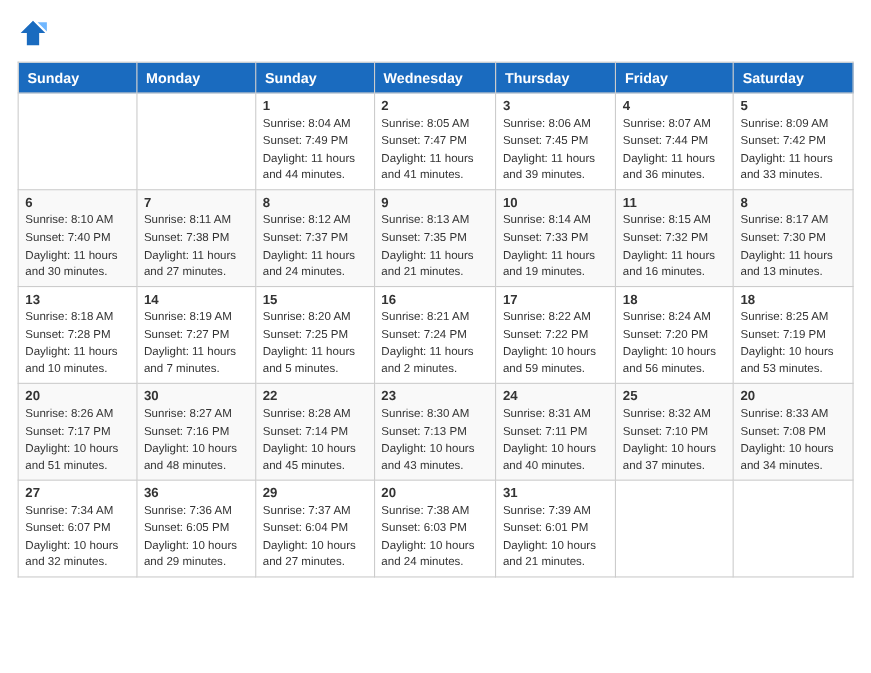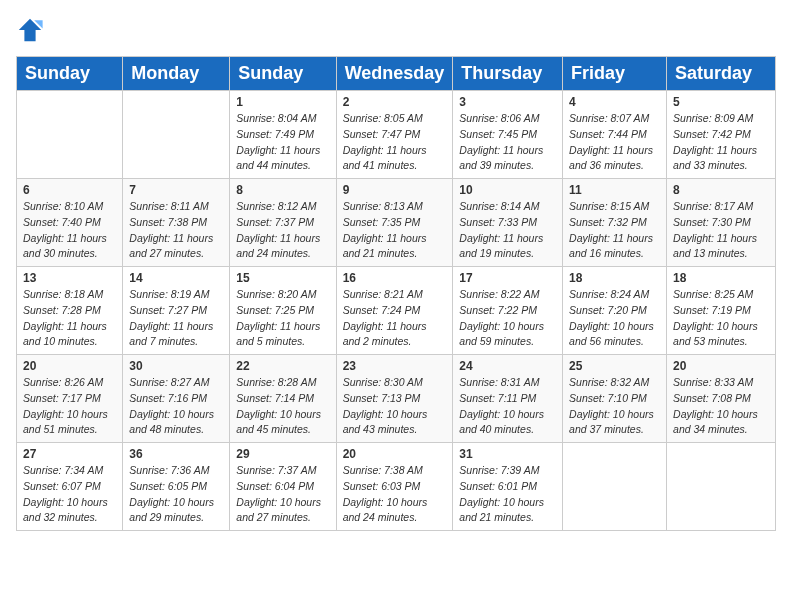--- a/index.html
+++ b/index.html
@@ -47,21 +47,21 @@
       color: #555;
     }
     .calendar {
       width: 100%;
       border-collapse: collapse;
     }
     .calendar th {
       background: #1a6bbf;
       color: #fff;
       padding: 6px 8px;
-      font-size: 18px;
+      font-size: 13px;
       text-align: left;
       border: 1px solid #ccc;
     }
     .calendar td {
       border: 1px solid #ccc;
       vertical-align: top;
       padding: 4px 6px;
       width: 113px;
       min-height: 80px;
       font-size: 11px;
@@ -74,21 +74,20 @@
     .day-num {
       font-size: 12px;
       font-weight: bold;
       display: block;
       margin-bottom: 2px;
     }
     .day-info {
       font-size: 10.5px;
       line-height: 1.5;
       color: #333;
-      font-style: italic;
     }
     .empty-cell {
       background: #fff !important;
     }
   </style>
 </head>
 <body>
 
 <div class="header">
   <div class="logo">

